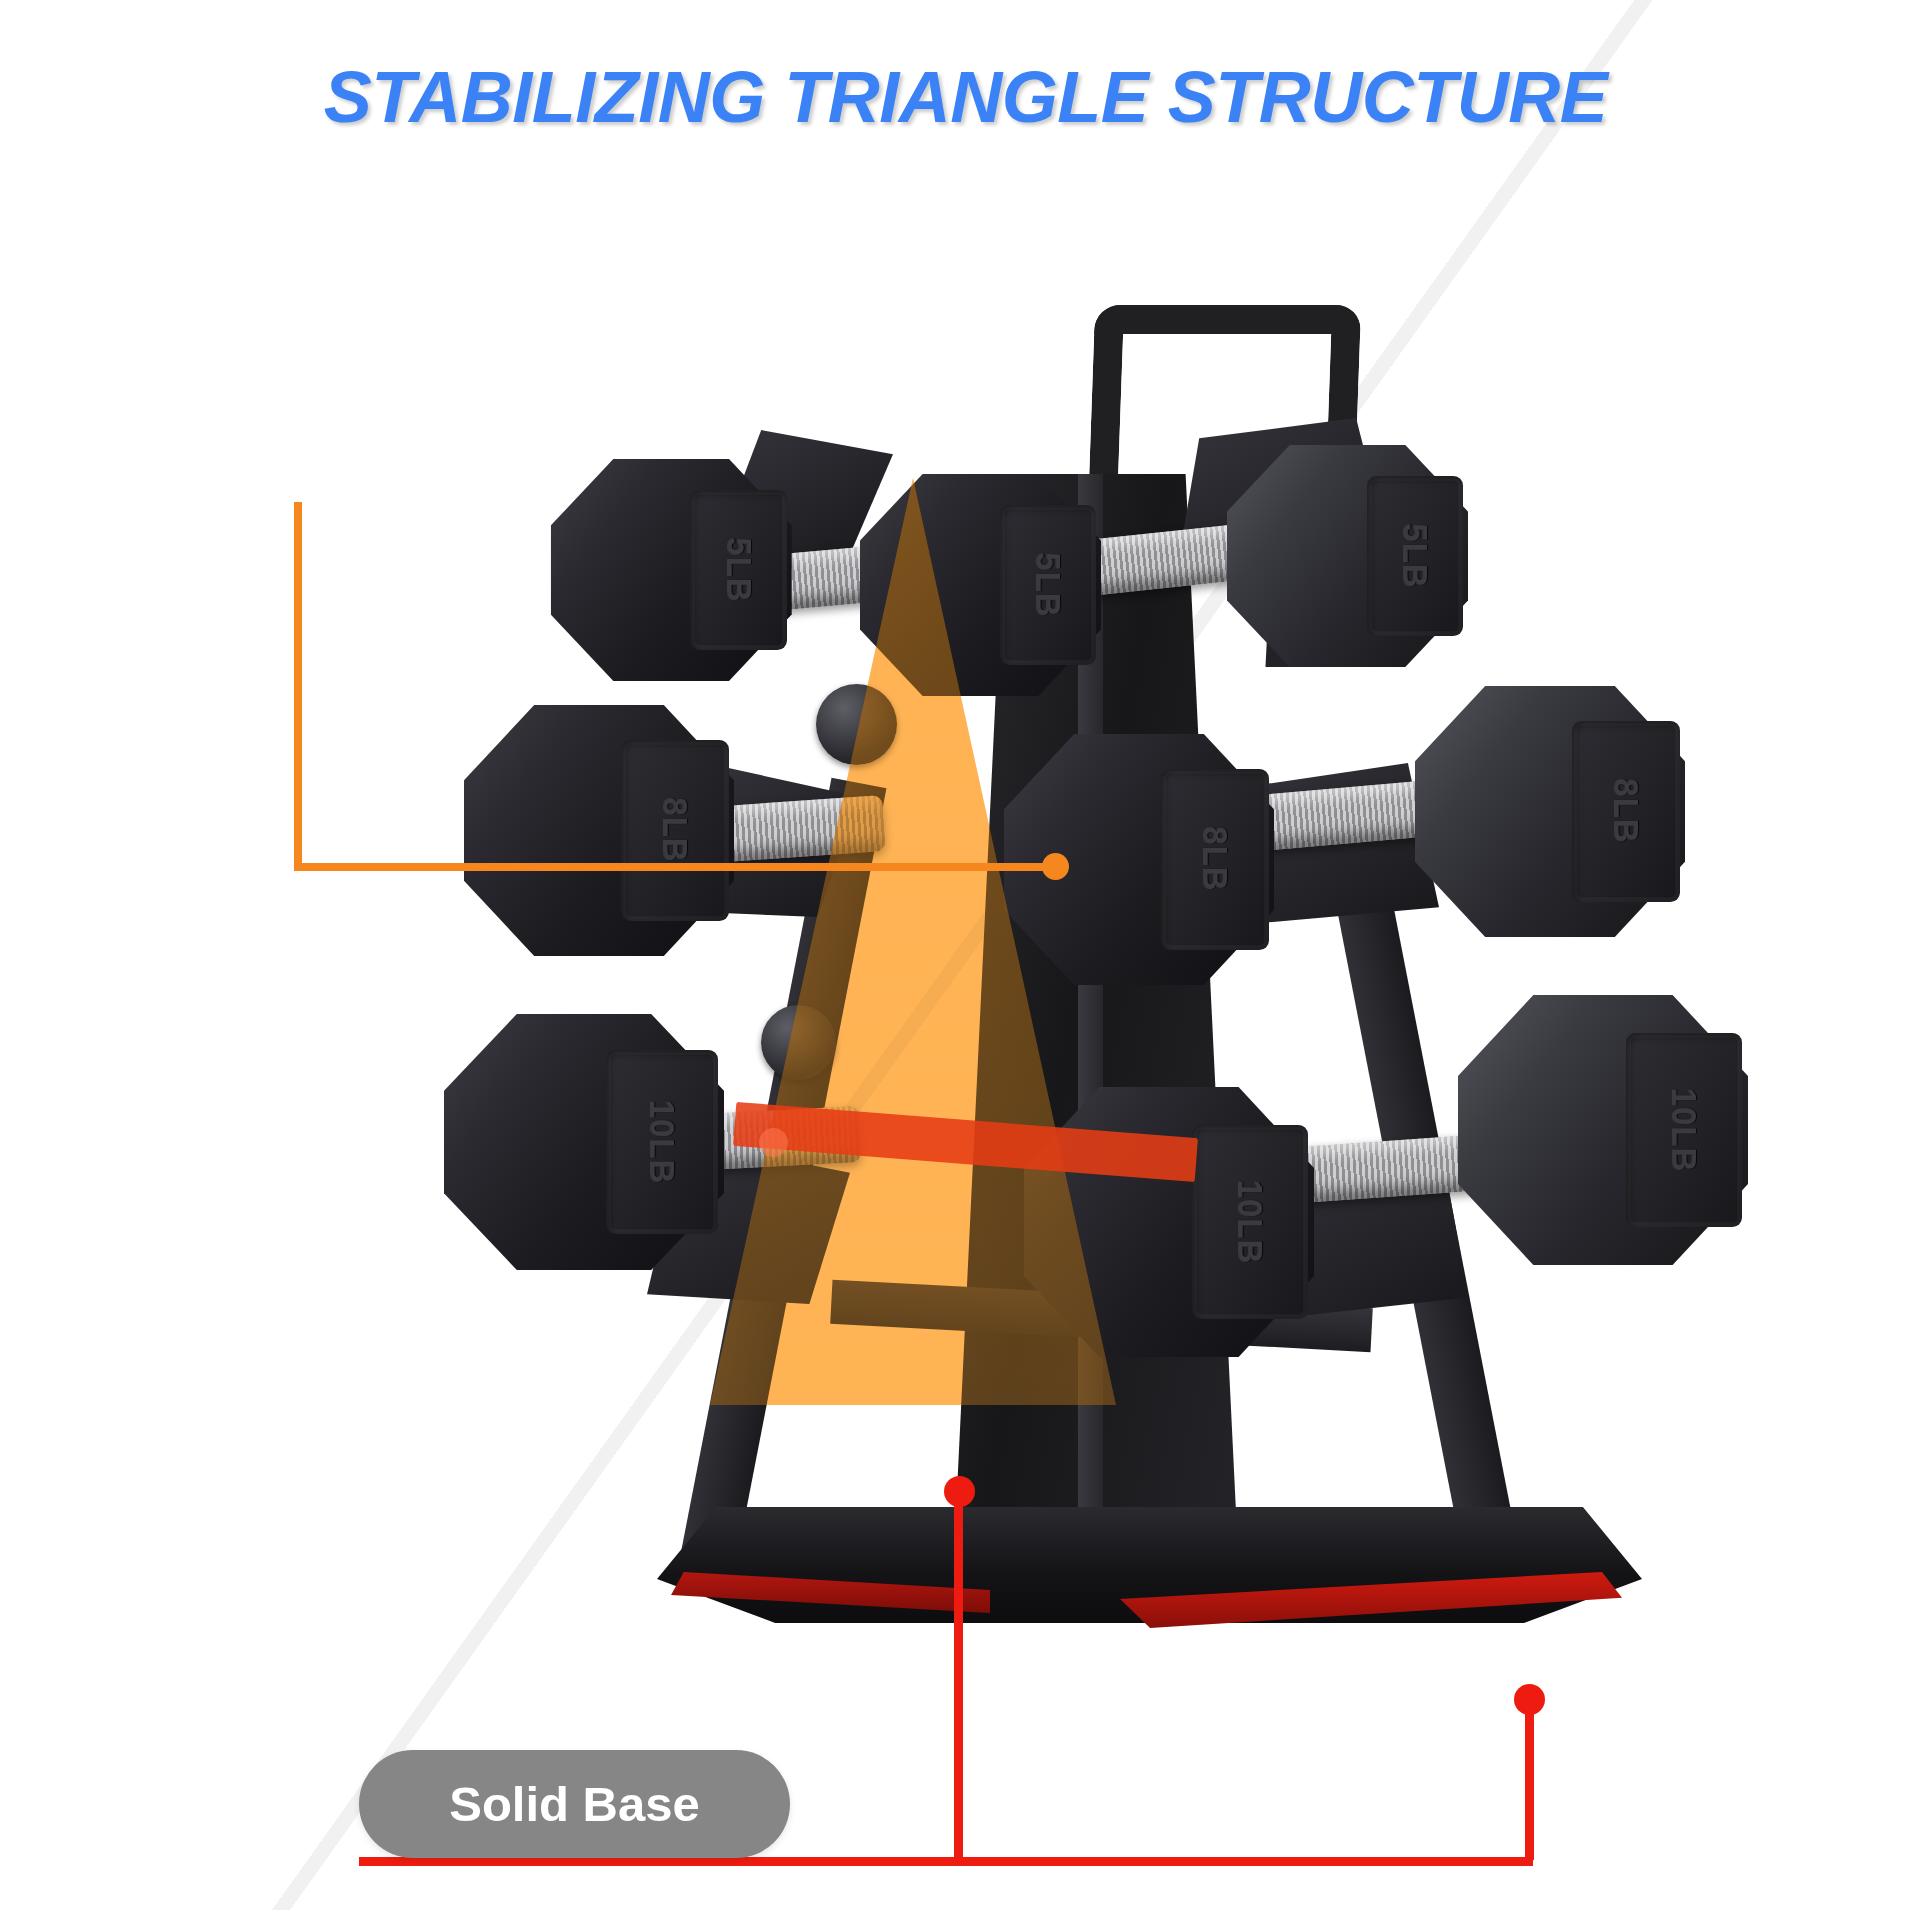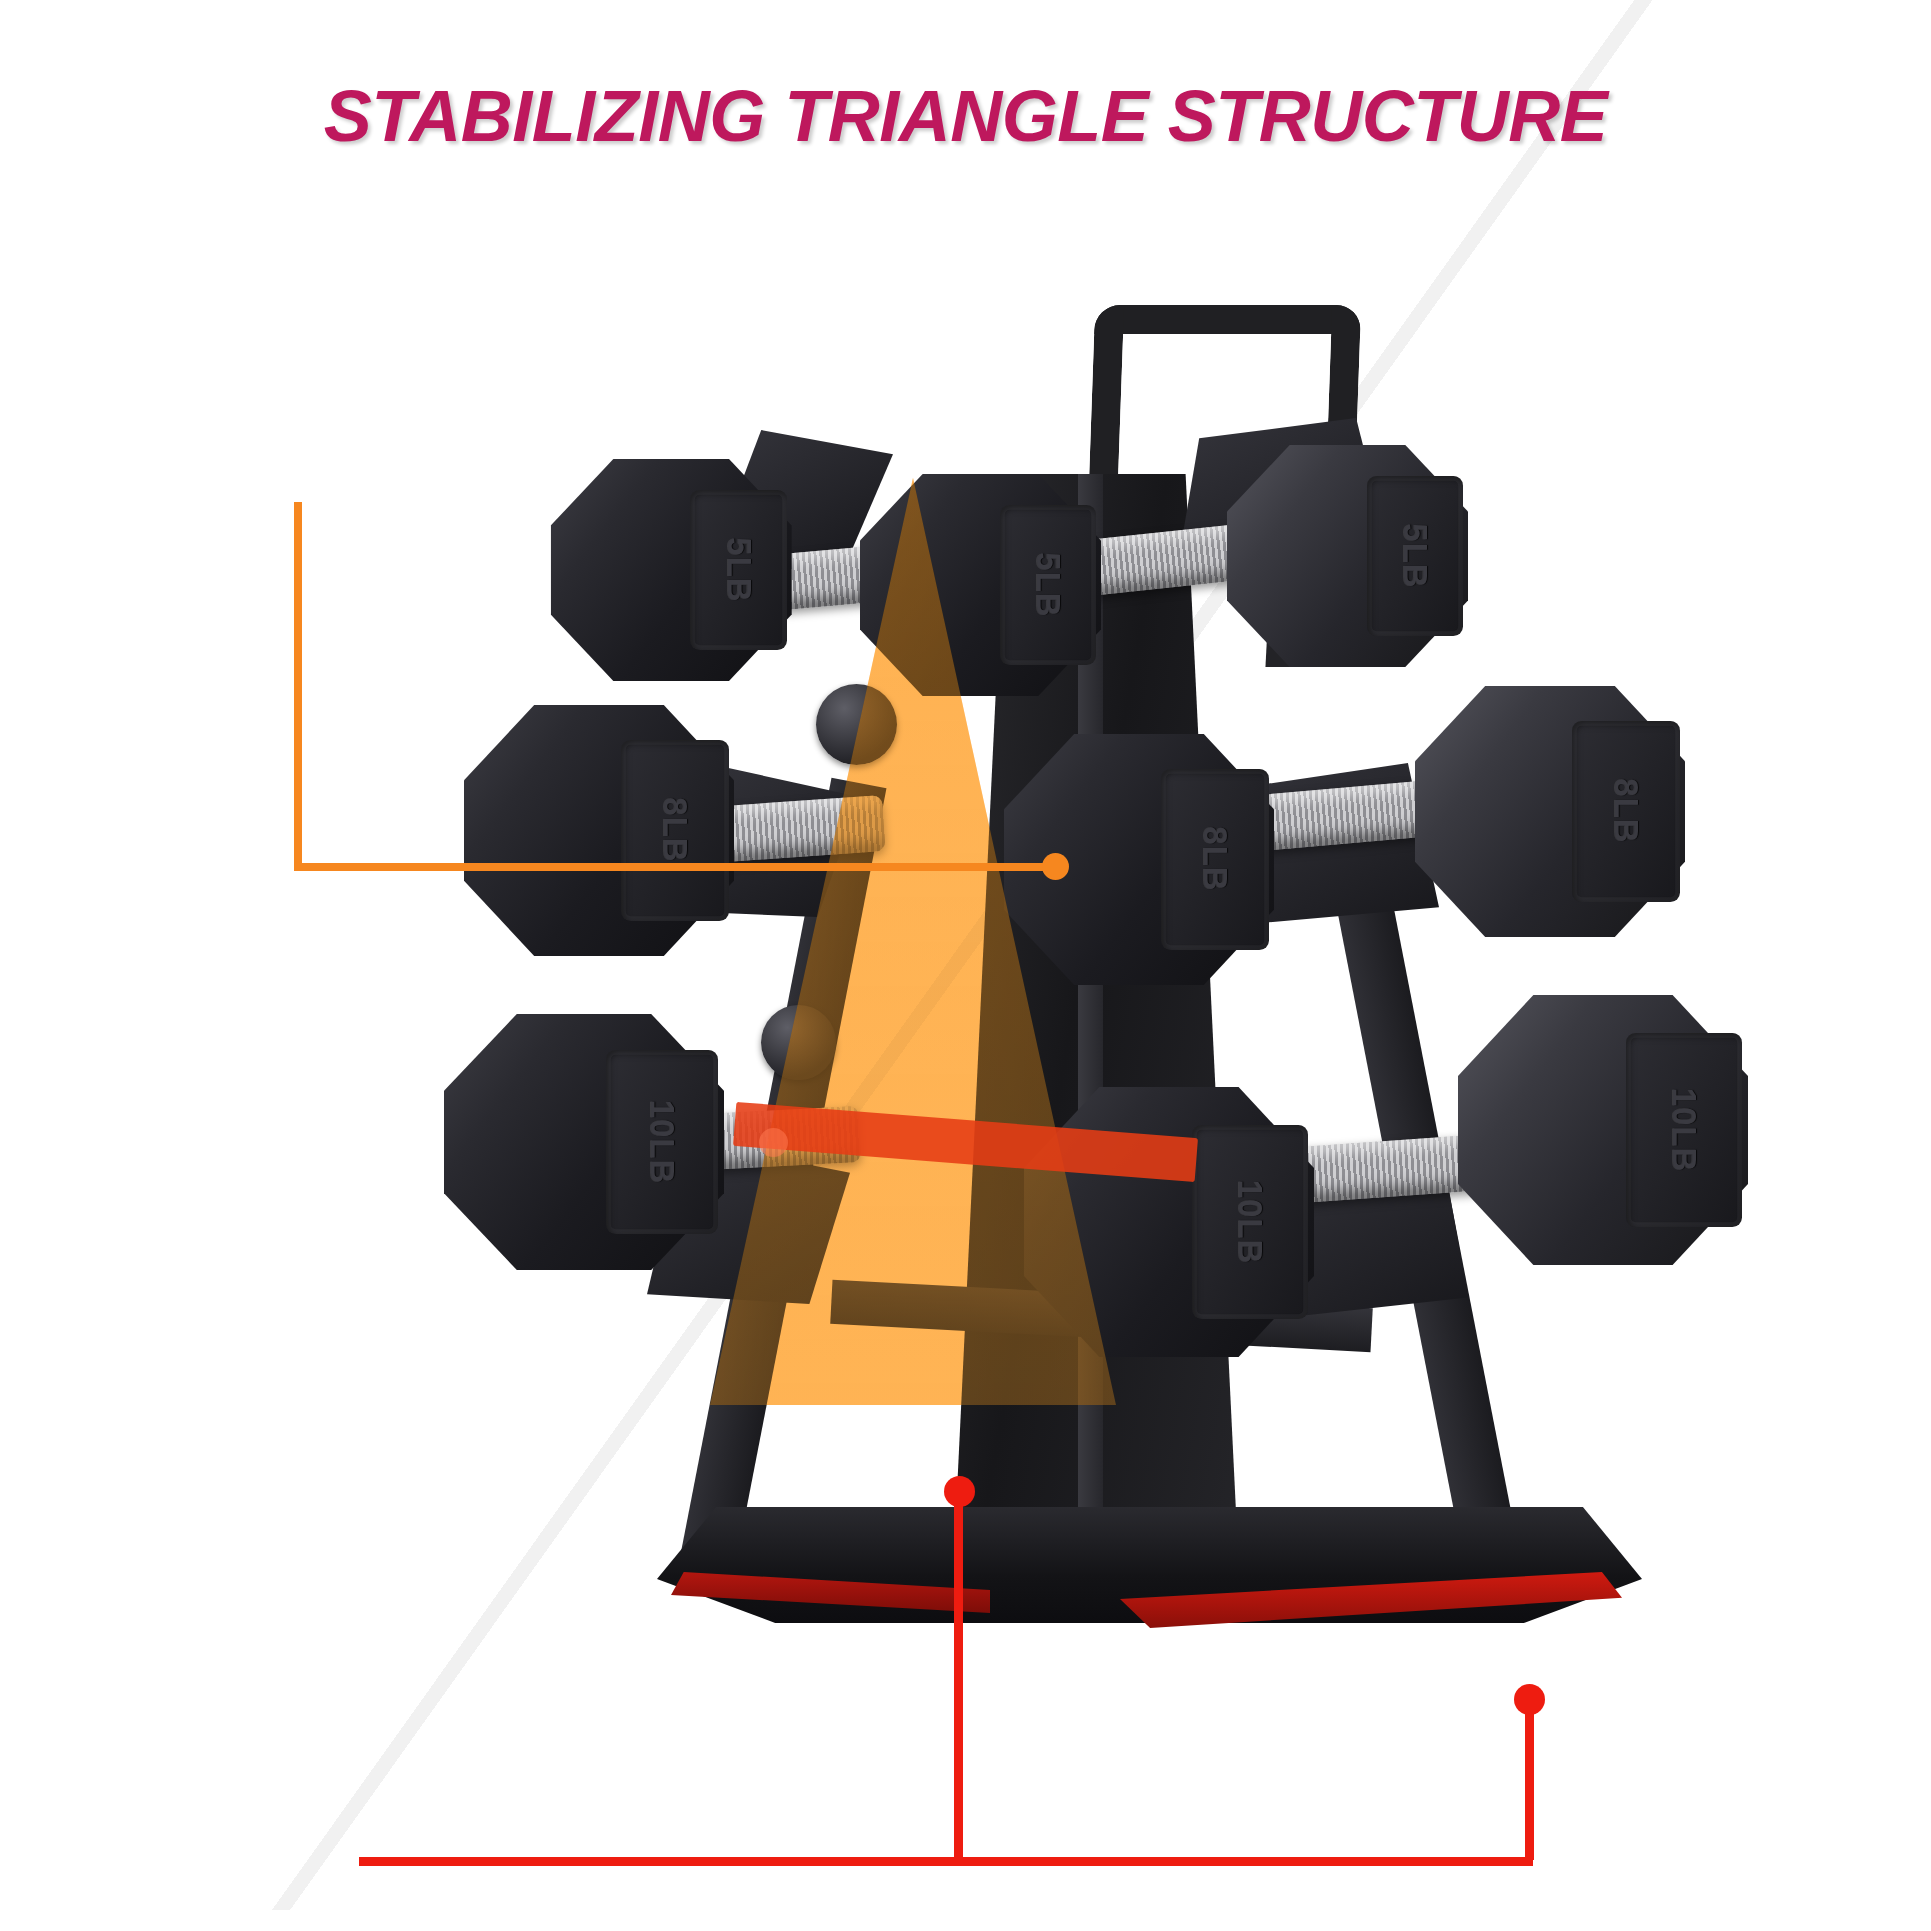--- a/index.html
+++ b/index.html
@@ -24,23 +24,22 @@
     position:absolute;top:0;right:0;width:41px;height:1931px;background:#ffffff;
   }
   .bg-bottom-strip{
     position:absolute;left:0;bottom:0;width:1931px;height:21px;background:#ffffff;
   }
 
   
   .title{
     position:absolute;left:0;top:56px;width:1931px;text-align:center;
     font-size:72px;font-weight:bold;font-style:italic;letter-spacing:-0.5px;
-    color:#be185d;white-space:nowrap;
+    color:#3b82f6;white-space:nowrap;
     text-shadow:2.9px 2.9px 3.9px rgba(0,0,0,0.20);
-    margin-top:19px;
   }
 
   
   .photo{position:absolute;left:541px;top:377px;width:1352px;height:1448px;}
 
   .rack{position:absolute;inset:0;}
 
   
   .handle{
     position:absolute;left:550px;top:-72px;width:208px;height:208px;
@@ -312,15 +311,18 @@
   <div class="ln" id="o-v"></div>
   <div class="ln" id="o-h"></div>
   <div id="o-dot"></div>
 
   <div class="ln-red" id="r-v1"></div>
   <div class="ln-red" id="r-h"></div>
   <div class="ln-red" id="r-v2"></div>
   <div id="r-dot1"></div>
   <div id="r-dot2"></div>
 
+  <div class="pill" id="pill-base">
+    <span>Solid Base</span>
+  </div>
 
 </div>
 
 
 </body></html>

